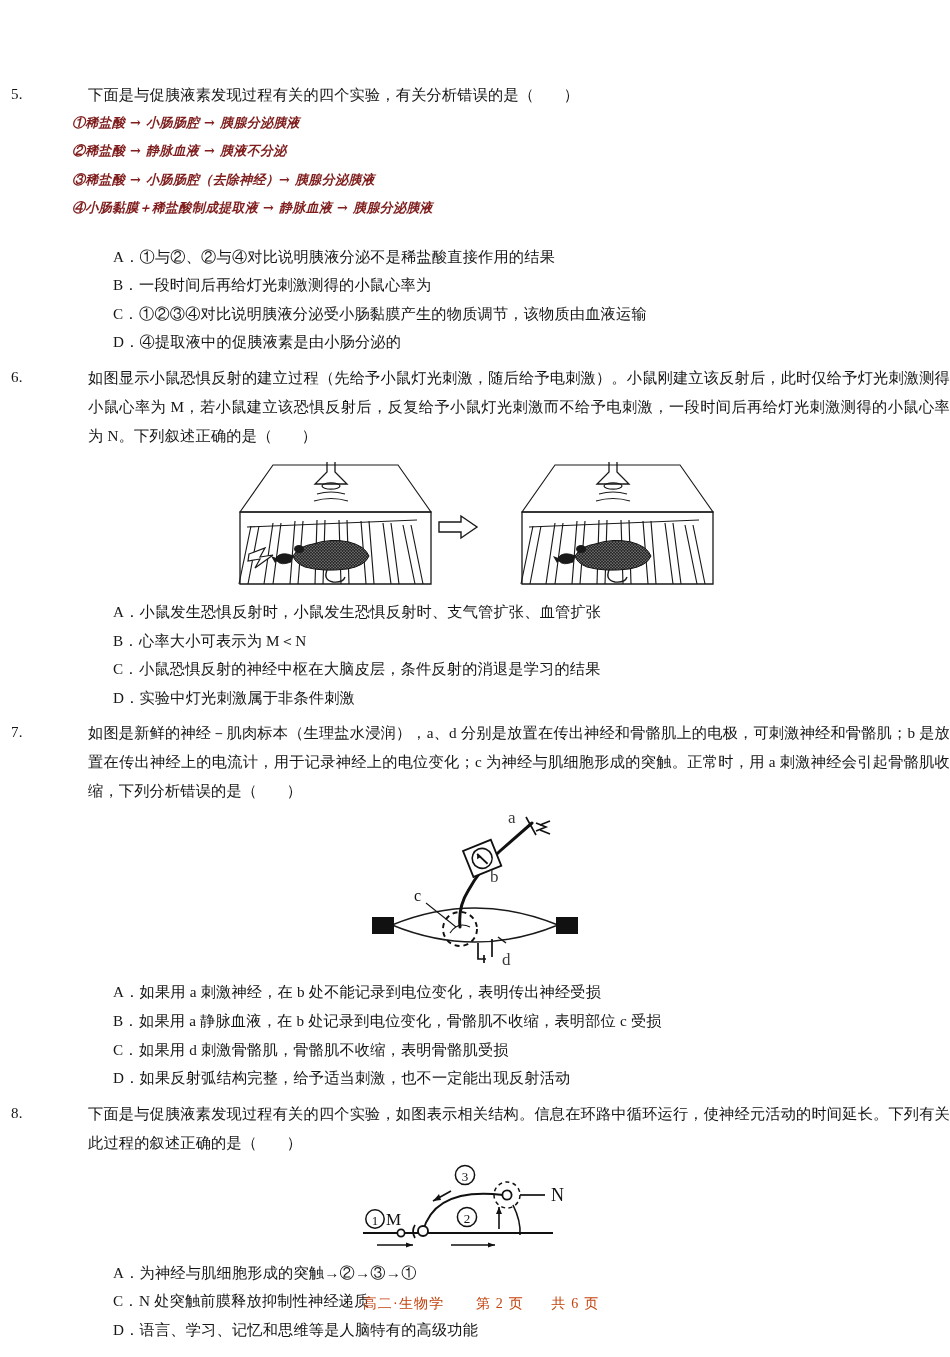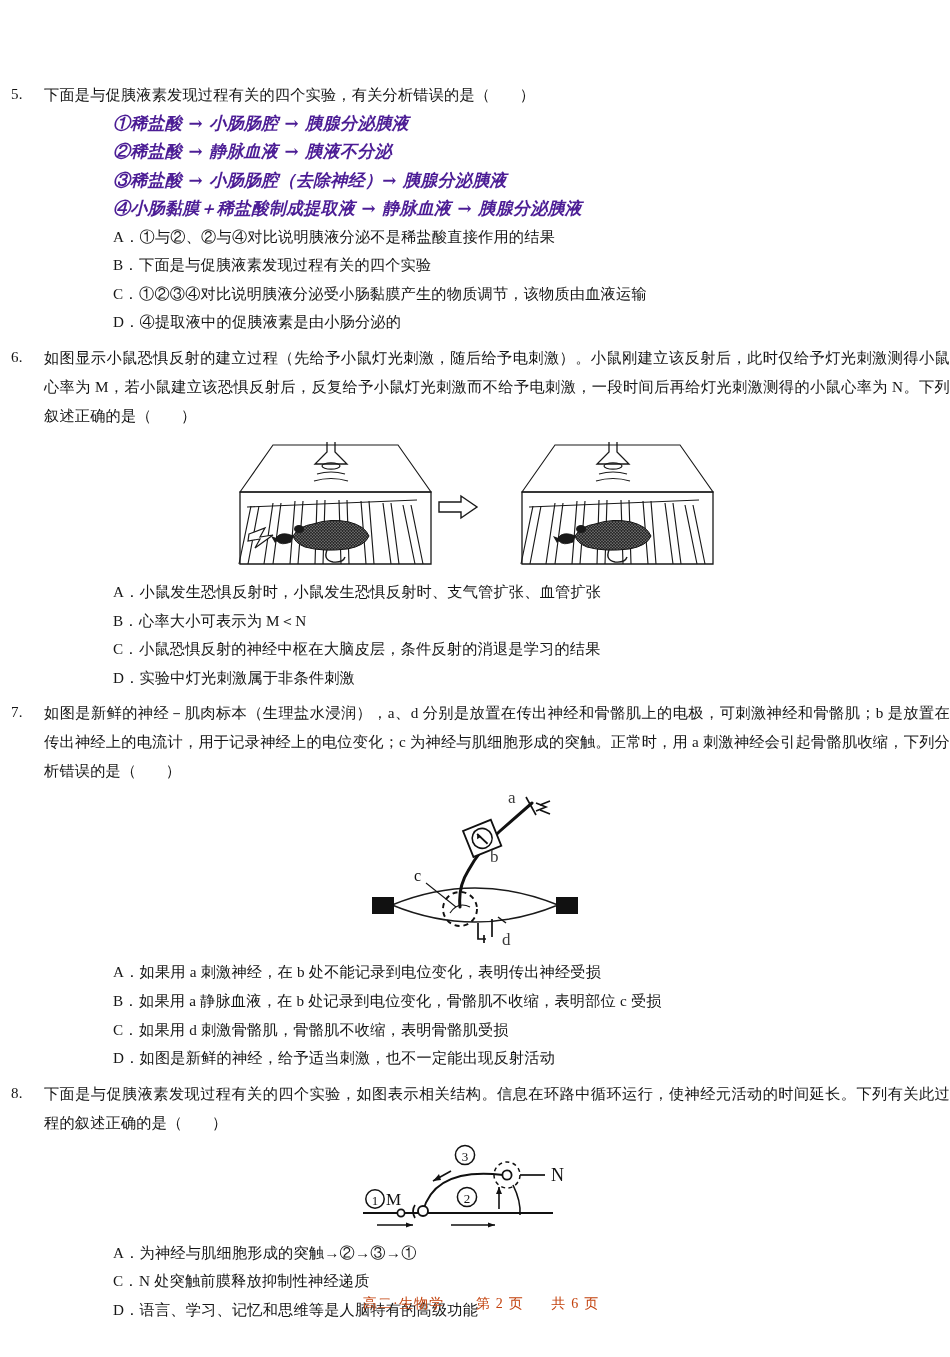--- a/index.html
+++ b/index.html
@@ -15,23 +15,23 @@
   .q{position:relative;margin:0;padding:0;}
   .qline{
     display:flex;align-items:flex-start;
     font-size:15.2px;line-height:29px;color:#151515;
     letter-spacing:.2px;
   }
   .qnum{
     width:33px;flex:0 0 33px;text-align:left;padding-left:11px;
     font-family:"Liberation Serif",serif;font-size:15px;
   }
-  .qtext{flex:1 1 auto;text-align:justify;}
+  .qtext{flex:1 1 auto;text-align:justify;margin-left:44px;}
   .sub{
-    padding-left:113px;font-size:17px;line-height:28.4px;color:#4c1d95;
+    padding-left:72px;font-size:13px;line-height:28.4px;color:#7f1d1d;
     font-family:"DejaVu Serif",serif;font-style:italic;font-weight:600;
     letter-spacing:.3px;
   }
   .opt{
     padding-left:113px;font-size:15.2px;line-height:28.6px;color:#151515;
     letter-spacing:.2px;
   }
   .opt .ol{display:inline-block;min-width:26px;}
   .paren{letter-spacing:6px;}
   
@@ -52,22 +52,22 @@
       <div class="qline">
         <div class="qnum">5.</div>
         <div class="qtext"><span>下面是与促胰液素发现过程有关的四个实验，有关分析错误的是（</span><span class="paren">&nbsp;&nbsp;&nbsp;</span><span>）</span></div>
       </div>
 
       <div class="sub">①稀盐酸 → 小肠肠腔 → 胰腺分泌胰液</div>
       <div class="sub">②稀盐酸 → 静脉血液 → 胰液不分泌</div>
       <div class="sub">③稀盐酸 → 小肠肠腔（去除神经）→ 胰腺分泌胰液</div>
       <div class="sub">④小肠黏膜＋稀盐酸制成提取液 → 静脉血液 → 胰腺分泌胰液</div>
 
-      <div class="opt" style="margin-top:0;"><span class="ol">A．</span><span>①与②、②与④对比说明胰液分泌不是稀盐酸直接作用的结果</span></div>
-      <div class="opt"><span class="ol">B．</span><span>下面是与促胰液素发现过程有关的四个实验</span></div>
+      <div class="opt" style="margin-top:20px;"><span class="ol">A．</span><span>①与②、②与④对比说明胰液分泌不是稀盐酸直接作用的结果</span></div>
+      <div class="opt"><span class="ol">B．</span><span>一段时间后再给灯光刺激测得的小鼠心率为</span></div>
       <div class="opt"><span class="ol">C．</span><span>①②③④对比说明胰液分泌受小肠黏膜产生的物质调节，该物质由血液运输</span></div>
       <div class="opt"><span class="ol">D．</span><span>④提取液中的促胰液素是由小肠分泌的</span></div>
     </div>
 
     <div class="q" style="margin-top:6px;">
       <div class="qline">
         <div class="qnum">6.</div>
         <div class="qtext"><span>如图显示小鼠恐惧反射的建立过程（先给予小鼠灯光刺激，随后给予电刺激）。小鼠刚建立该反射后，此时仅给予灯光刺激测得小鼠心率为 M，若小鼠建立该恐惧反射后，反复给予小鼠灯光刺激而不给予电刺激，一段时间后再给灯光刺激测得的小鼠心率为 N。下列叙述正确的是（</span><span class="paren">&nbsp;&nbsp;&nbsp;</span><span>）</span></div>
       </div>
 
@@ -177,21 +177,21 @@
             <path d="M134,148 L134,156" stroke="#111" stroke-width="1.7" fill="none"></path>
             <path d="M148,130 L156,136" stroke="#111" stroke-width="1.4" fill="none"></path>
           </g>
           <text x="152" y="158" font-family="'Liberation Serif',serif" font-size="17" fill="#3a3a3a">d</text>
         </svg>
       </div>
 
       <div class="opt"><span class="ol">A．</span><span>如果用 a 刺激神经，在 b 处不能记录到电位变化，表明传出神经受损</span></div>
       <div class="opt"><span class="ol">B．</span><span>如果用 a 静脉血液，在 b 处记录到电位变化，骨骼肌不收缩，表明部位 c 受损</span></div>
       <div class="opt"><span class="ol">C．</span><span>如果用 d 刺激骨骼肌，骨骼肌不收缩，表明骨骼肌受损</span></div>
-      <div class="opt"><span class="ol">D．</span><span>如图是新鲜的神经，给予适当刺激，也不一定能出现反射活动</span></div>
+      <div class="opt"><span class="ol">D．</span><span>如果反射弧结构完整，给予适当刺激，也不一定能出现反射活动</span></div>
     </div>
 
     <div class="q" style="margin-top:6px;">
       <div class="qline">
         <div class="qnum">8.</div>
         <div class="qtext"><span>下面是与促胰液素发现过程有关的四个实验，如图表示相关结构。信息在环路中循环运行，使神经元活动的时间延长。下列有关此过程的叙述正确的是（</span><span class="paren">&nbsp;&nbsp;&nbsp;</span><span>）</span></div>
       </div>
 
       <div class="fig" style="margin:4px 0 6px 0;">
         <svg width="240" height="92" viewBox="0 0 240 92">

